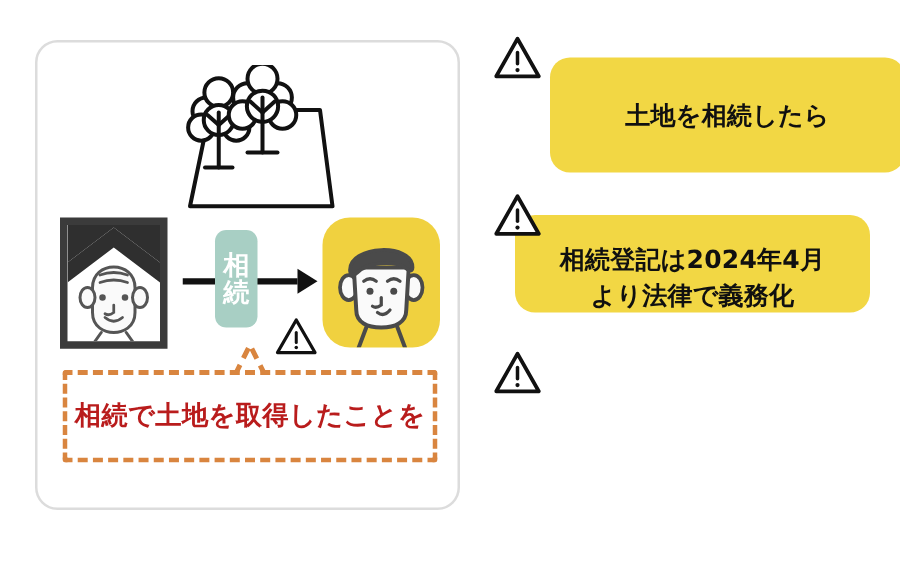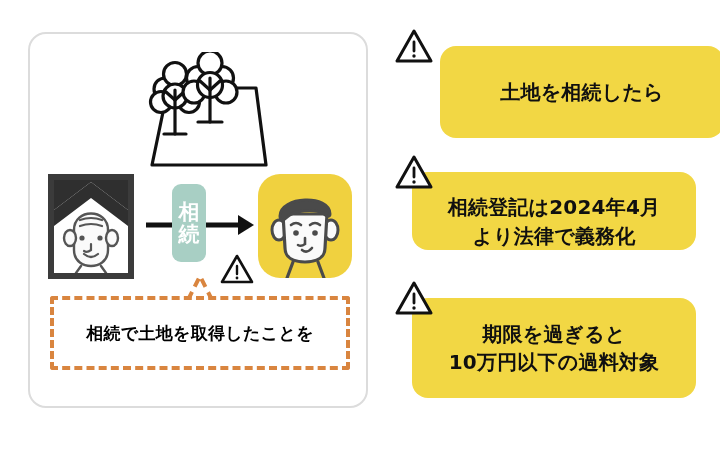--- a/index.html
+++ b/index.html
@@ -44,21 +44,21 @@
     background:#f0d13f;border-radius:22px;overflow:hidden;
   }
 
   
   .dashed-box{
     position:absolute;left:20px;top:262px;width:300px;height:74px;
     border:4px dashed #d9853f;border-radius:3px;box-sizing:border-box;
     display:flex;align-items:center;justify-content:center;
   }
   .dashed-text{
-    font-size:17px;font-weight:bold;color:#000000;line-height:1.42;
+    font-size:21px;font-weight:bold;color:#b91c1c;line-height:1.42;
     text-align:center;letter-spacing:0.3px;
   }
   .notch{position:absolute;left:140px;top:236px;width:60px;height:30px;}
 
   
   .card{
     position:absolute;left:412px;width:284px;
     background:#f2d744;border-radius:16px;
     display:flex;align-items:center;justify-content:center;
   }
@@ -236,26 +236,20 @@
     </div>
   </div>
   <div class="card-warn cw-2">
     <svg width="40" height="36" viewBox="0 0 40 36">
       <path d="M20 3 L37 33 L3 33 Z" fill="#ffffff" stroke="#111111" stroke-width="3" stroke-linejoin="round"></path>
       <line x1="20" y1="14" x2="20" y2="23" stroke="#111111" stroke-width="2.8" stroke-linecap="round"></line>
       <circle cx="20" cy="28" r="1.7" fill="#111111"></circle>
     </svg>
   </div>
 
-  <div class="card card-3">
-    <div class="card-text">
-      <div>期限を過ぎると</div>
-      <div>10万円以下の過料対象</div>
-    </div>
-  </div>
   <div class="card-warn cw-3">
     <svg width="40" height="36" viewBox="0 0 40 36">
       <path d="M20 3 L37 33 L3 33 Z" fill="#ffffff" stroke="#111111" stroke-width="3" stroke-linejoin="round"></path>
       <line x1="20" y1="14" x2="20" y2="23" stroke="#111111" stroke-width="2.8" stroke-linecap="round"></line>
       <circle cx="20" cy="28" r="1.7" fill="#111111"></circle>
     </svg>
   </div>
 
 </div>
 

